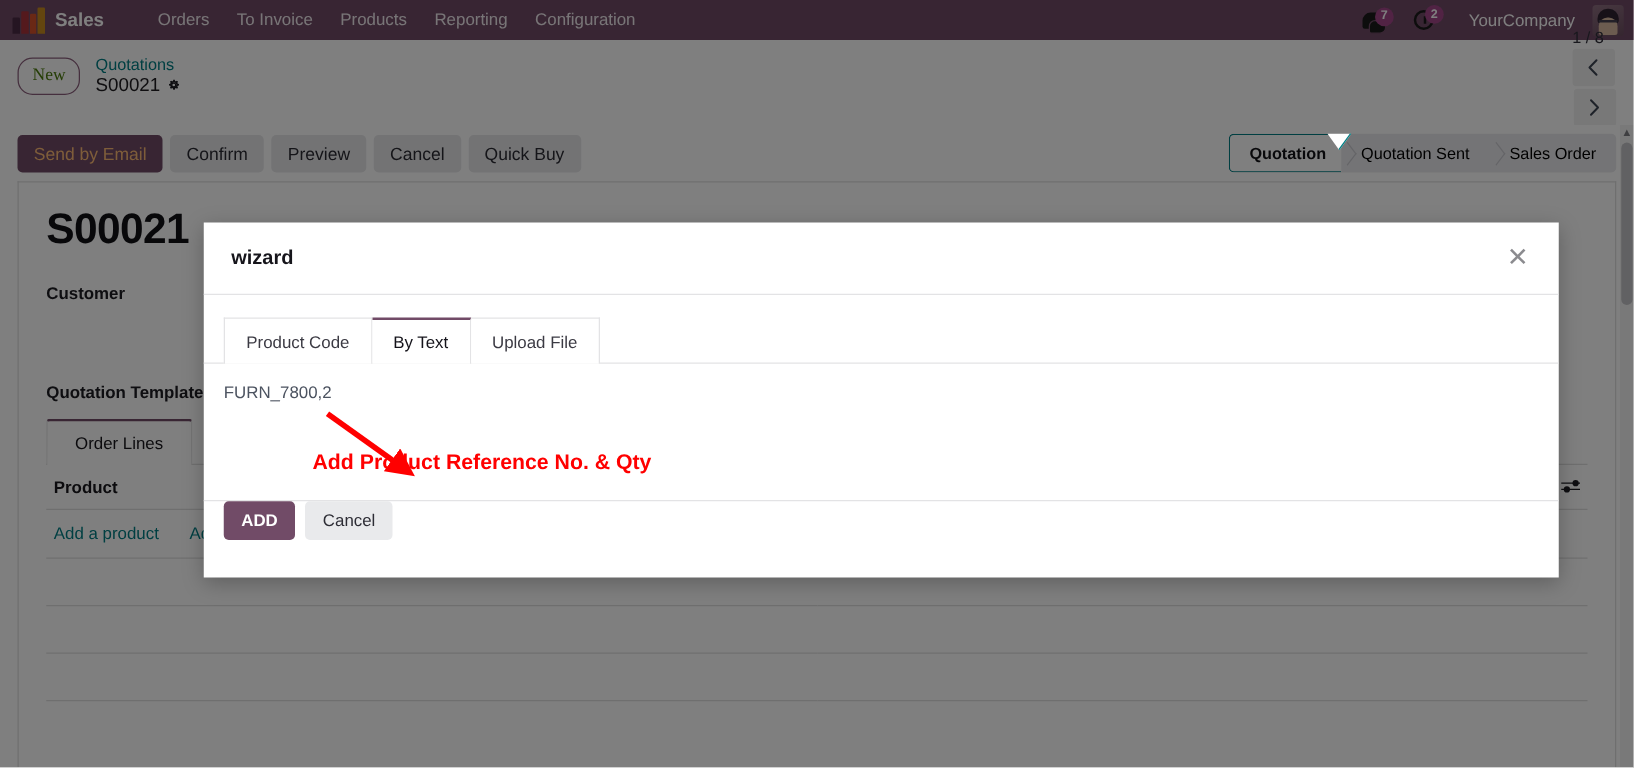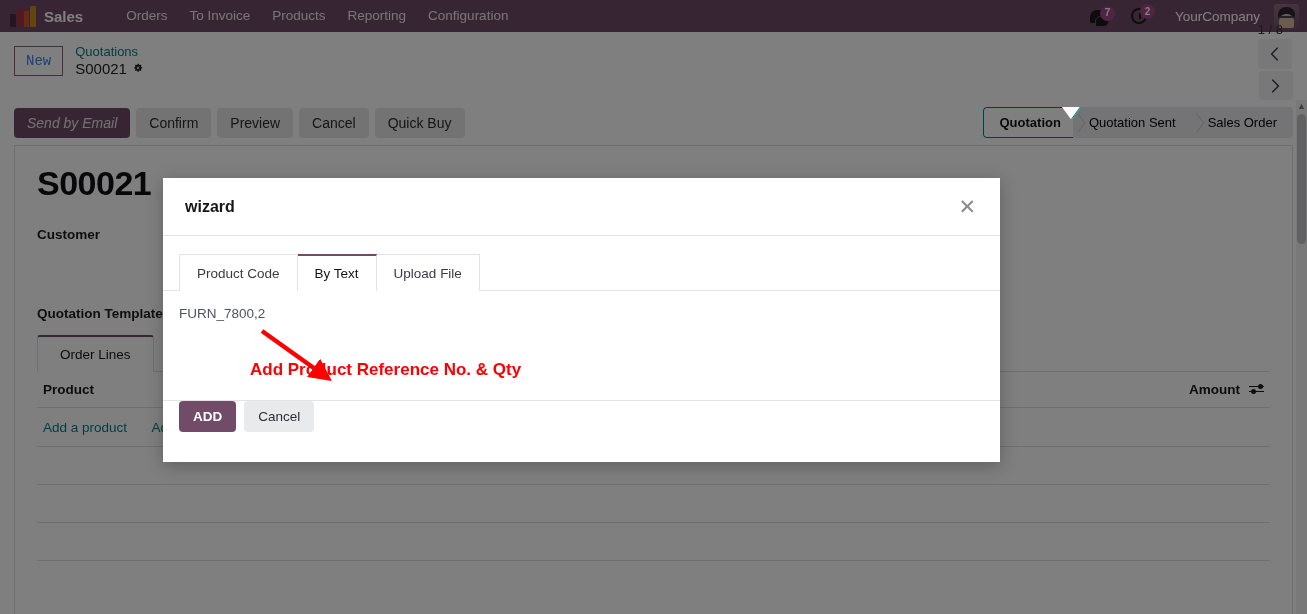--- a/index.html
+++ b/index.html
@@ -100,24 +100,24 @@
 
   
   .cp {
     position: absolute; top: 32px; left: 0;
     width: 1307px; height: 58px;
     background: #ffffff;
     display: flex; align-items: center;
     padding: 0 14px;
   }
   .btn-new {
-    border: 1px solid #8b5f7c; color: #3b82f6;
-    background: #fff; border-radius: 0;
+    border: 1px solid #8b5f7c; color: #4d7c0f;
+    background: #fff; border-radius: 12px;
     font-size: 14px; padding: 5px 11px; line-height: 1.3;
-    font-family: Liberation Mono, monospace;
+    font-family: Liberation Serif, serif;
   }
   .bc { margin-left: 12px; line-height: 1.15; }
   .bc-parent {
     color: #017e84; font-size: 13px; font-weight: 400;
     display: block; text-decoration: none;
   }
   .bc-current {
     color: #1f1d20; font-size: 15px; display: flex; align-items: center; gap: 5px;
   }
   .gear {
@@ -138,21 +138,21 @@
     position: absolute; top: 100px; left: 0;
     width: 1307px; height: 45px;
     display: flex; align-items: center; padding: 0 14px;
     background: #ffffff;
   }
   .act {
     border: none; border-radius: 4px; font-size: 14px;
     padding: 7px 13px; margin-right: 6px; background: #e7e7e9; color: #2b2b33;
     font-family: inherit; white-space: nowrap;
   }
-  .act.primary { background: #714B67; color: #e5e5e5; font-style: italic; }
+  .act.primary { background: #714B67; color: #fdba74; }
 
   .statusbar {
     margin-left: auto; display: flex; align-items: stretch;
     background: #e9e9ec; border-radius: 4px; height: 31px; overflow: hidden;
   }
   .st {
     display: flex; align-items: center; padding: 0 16px 0 16px;
     font-size: 13px; color: #000000; position: relative; white-space: nowrap;
   }
   .st + .st::before {
@@ -249,21 +249,21 @@
   }
 
   
   .dim {
     position: absolute; inset: 0; background: rgba(0,0,0,0.5);
   }
 
   
   .modal {
     position: absolute; left: 163px; top: 178px;
-    width: 837px; height: 284px;
+    width: 1084px; height: 284px;
     background: #ffffff;
     box-shadow: 0 4px 16px rgba(0,0,0,0.25);
     display: flex; flex-direction: column;
   }
   .m-head {
     height: 58px; display: flex; align-items: center;
     padding: 0 22px; border-bottom: 1px solid #e3e3e5;
   }
   .m-title { font-size: 16px; font-weight: 700; color: #16151b; }
   .m-close {

